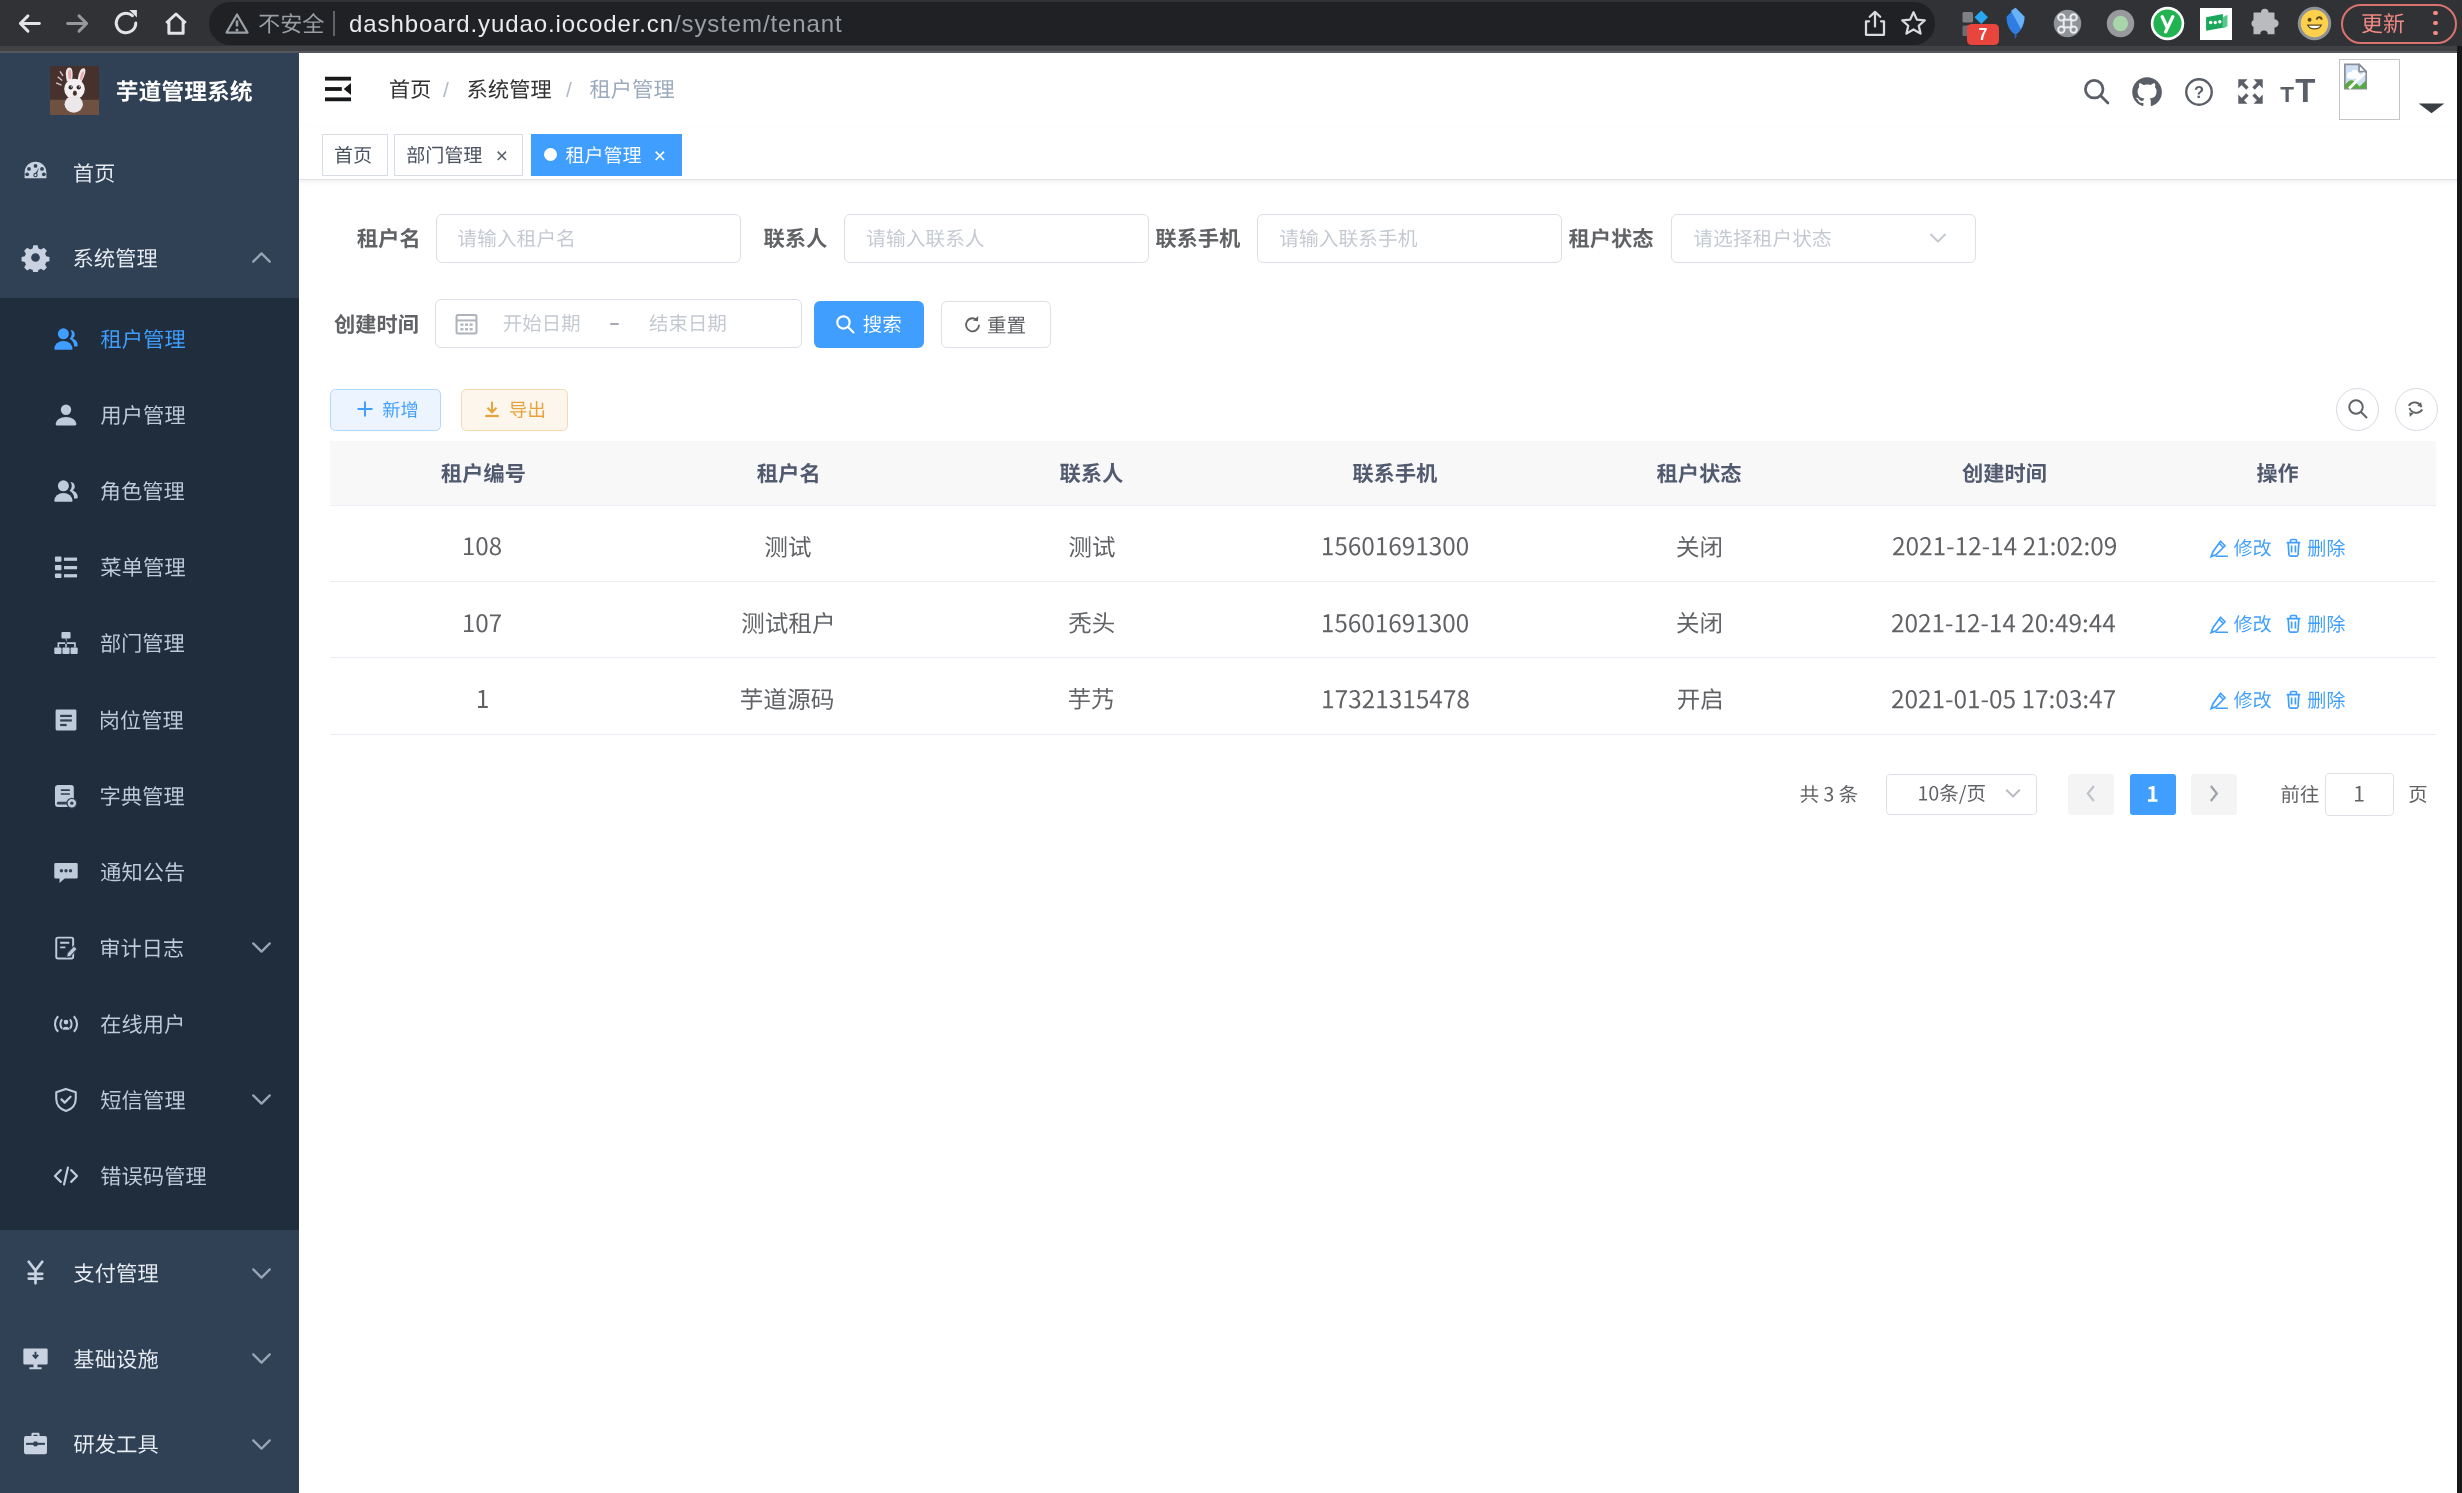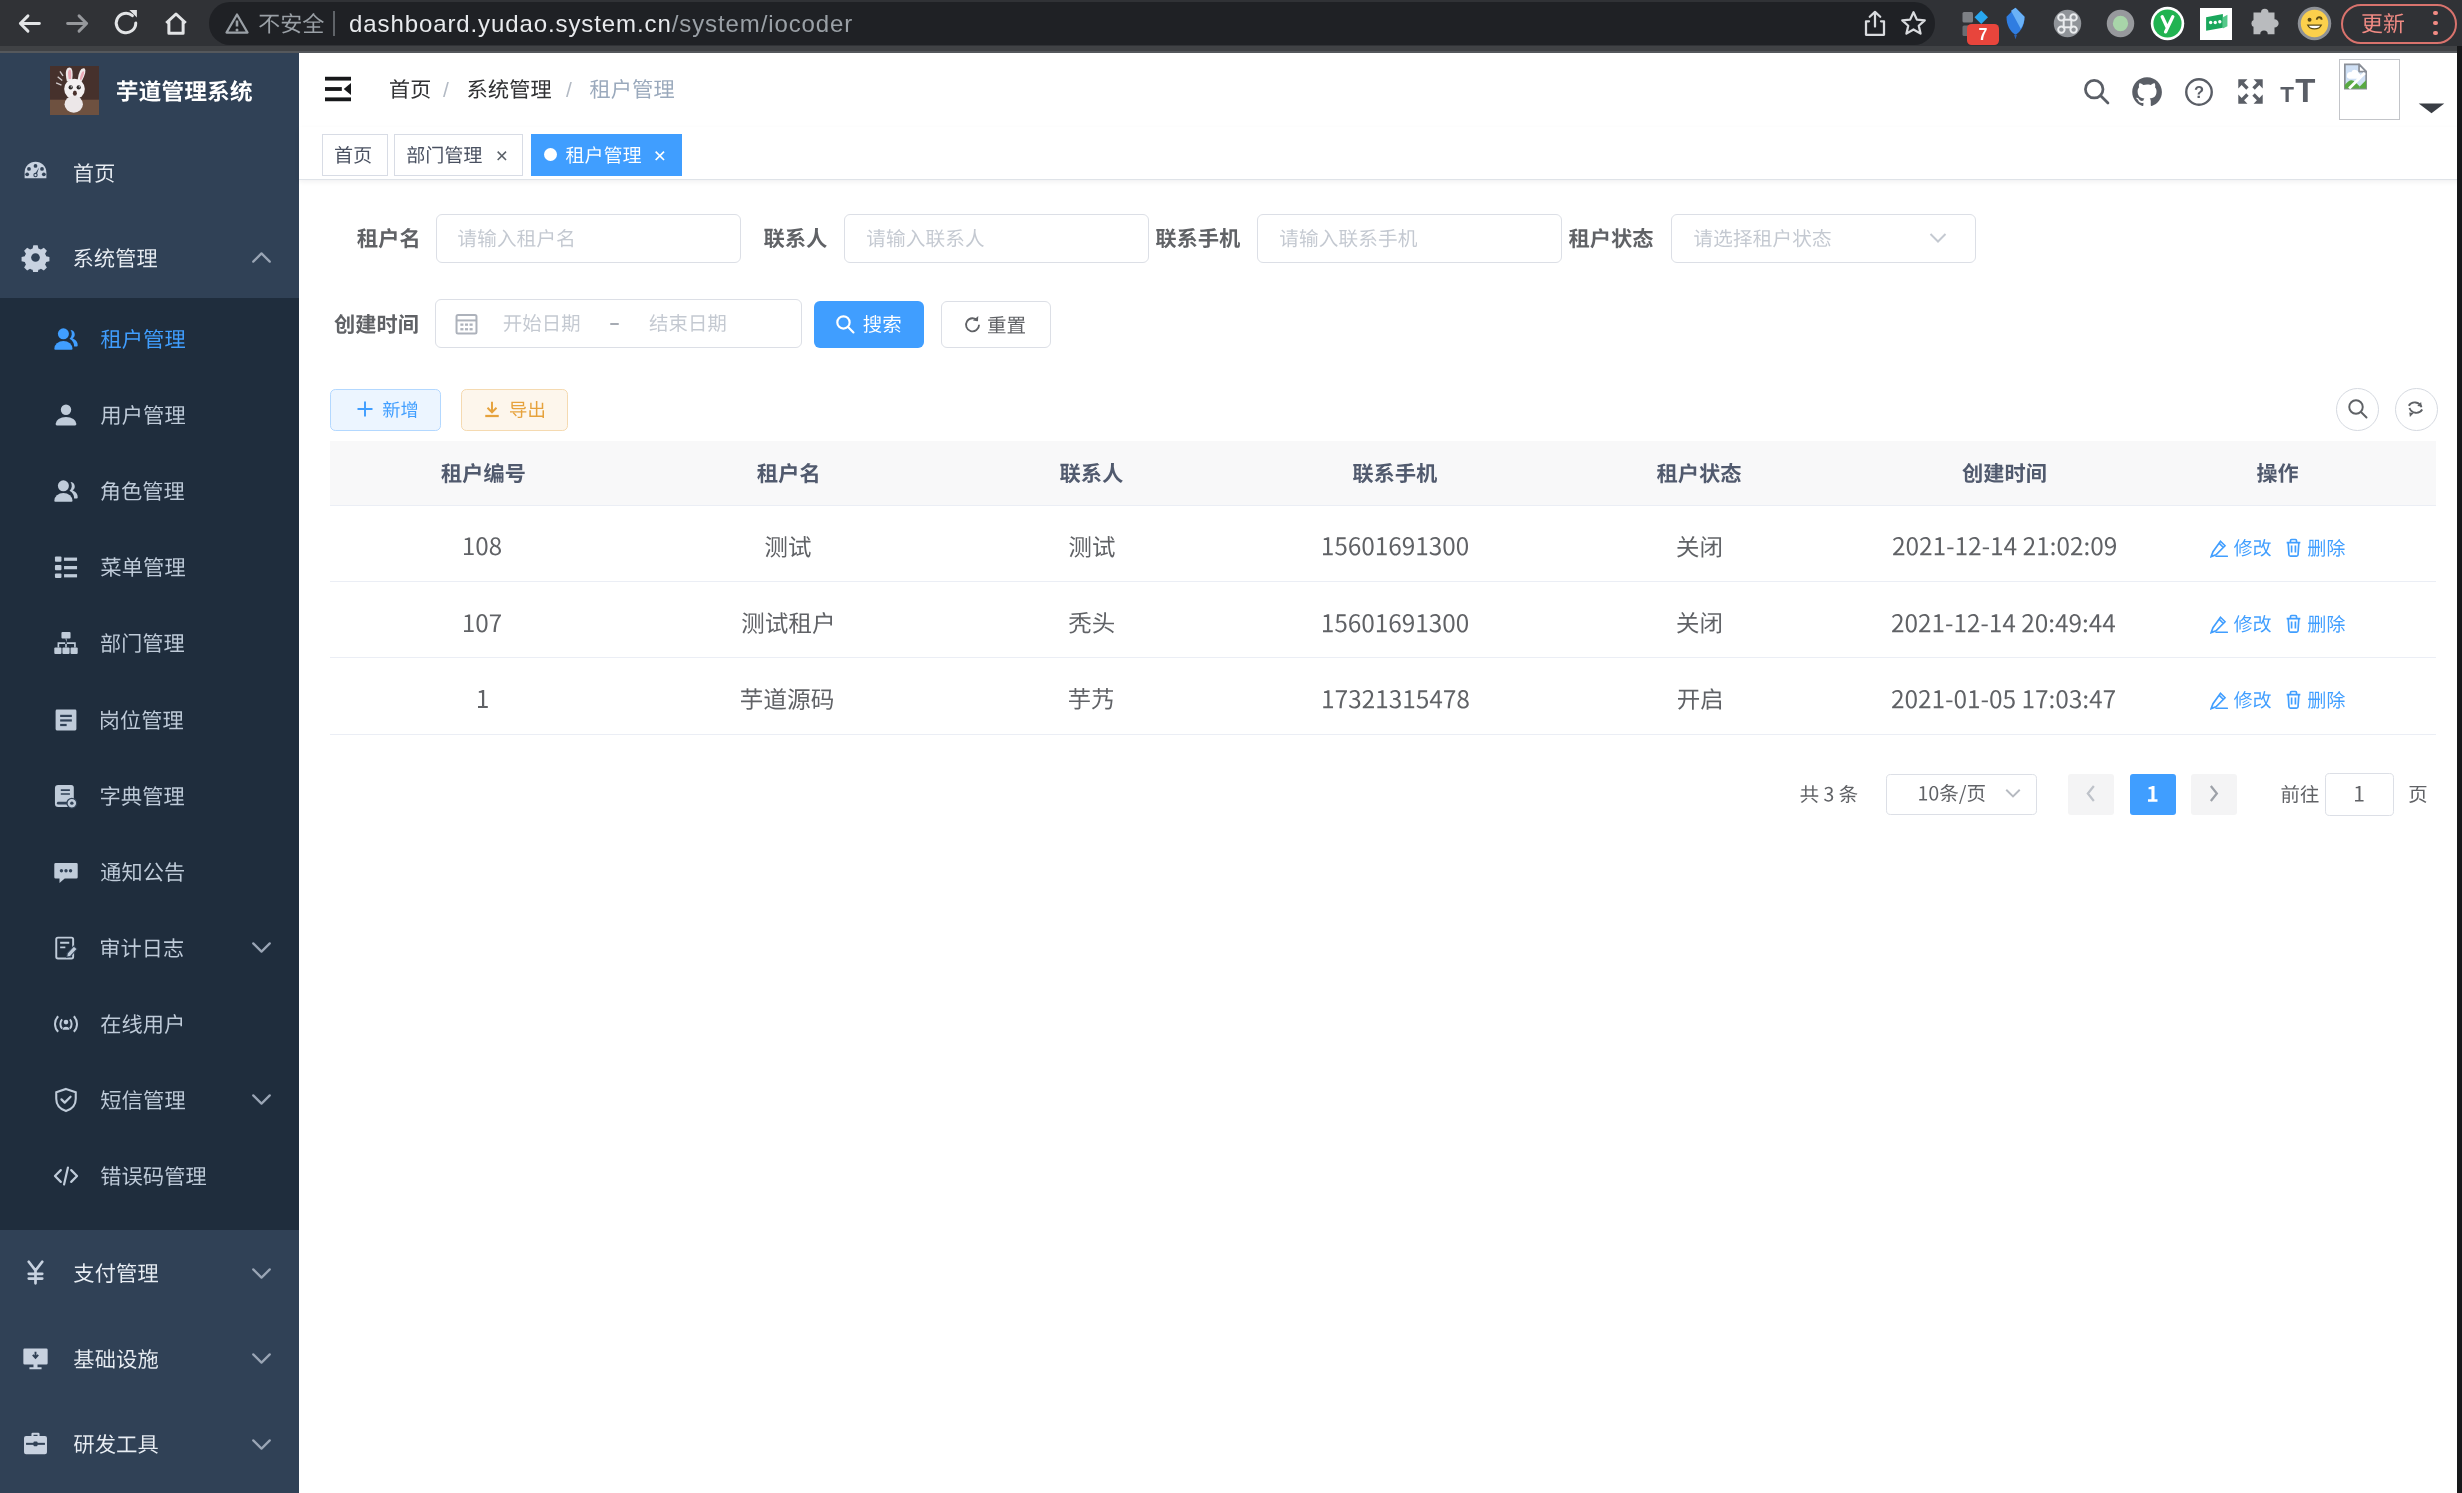--- a/index.html
+++ b/index.html
@@ -183,21 +183,21 @@
 <div style="position:absolute;left:259px;top:13.3px">
     <svg width="65" height="20.5" viewBox="44 -851 2933 929" style="display:block;overflow:visible">
       <g fill="#9aa0a6" transform="scale(1,-1)">
         <use href="#g400_4e0d" x="0"></use>
         <use href="#g400_5b89" x="1000"></use>
         <use href="#g400_5168" x="2000"></use>
       </g>
     </svg>
   </div>
 <div style="position:absolute;left:333px;top:10.7px;width:2.3px;height:25px;background:#5f6368"></div>
-<div style="position:absolute;left:349px;top:6px;font-family:'Liberation Sans',sans-serif;font-size:24px;line-height:35px;letter-spacing:0.9px;white-space:pre"><span style="color:#e8eaed">dashboard.yudao.system.cn</span><span style="color:#9aa0a6">/system/iocoder</span></div>
+<div style="position:absolute;left:349px;top:6px;font-family:'Liberation Sans',sans-serif;font-size:24px;line-height:35px;letter-spacing:0.9px;white-space:pre"><span style="color:#e8eaed">dashboard.yudao.iocoder.cn</span><span style="color:#9aa0a6">/system/tenant</span></div>
 <div style="position:absolute;left:1862px;top:10px">
     <svg width="26" height="27" viewBox="0 0 34 36" style="display:block">
       <g stroke="#d9dbde" stroke-width="3" fill="none" stroke-linecap="round" stroke-linejoin="round">
         <path d="M17 3 V22 M10 9 L17 2.5 L24 9"></path>
         <path d="M9 15 H5 V33 H29 V15 H25"></path>
       </g>
     </svg>
   </div>
 <div style="position:absolute;left:1900px;top:10px">
     <svg width="27" height="27" viewBox="0 0 36 36" style="display:block">

